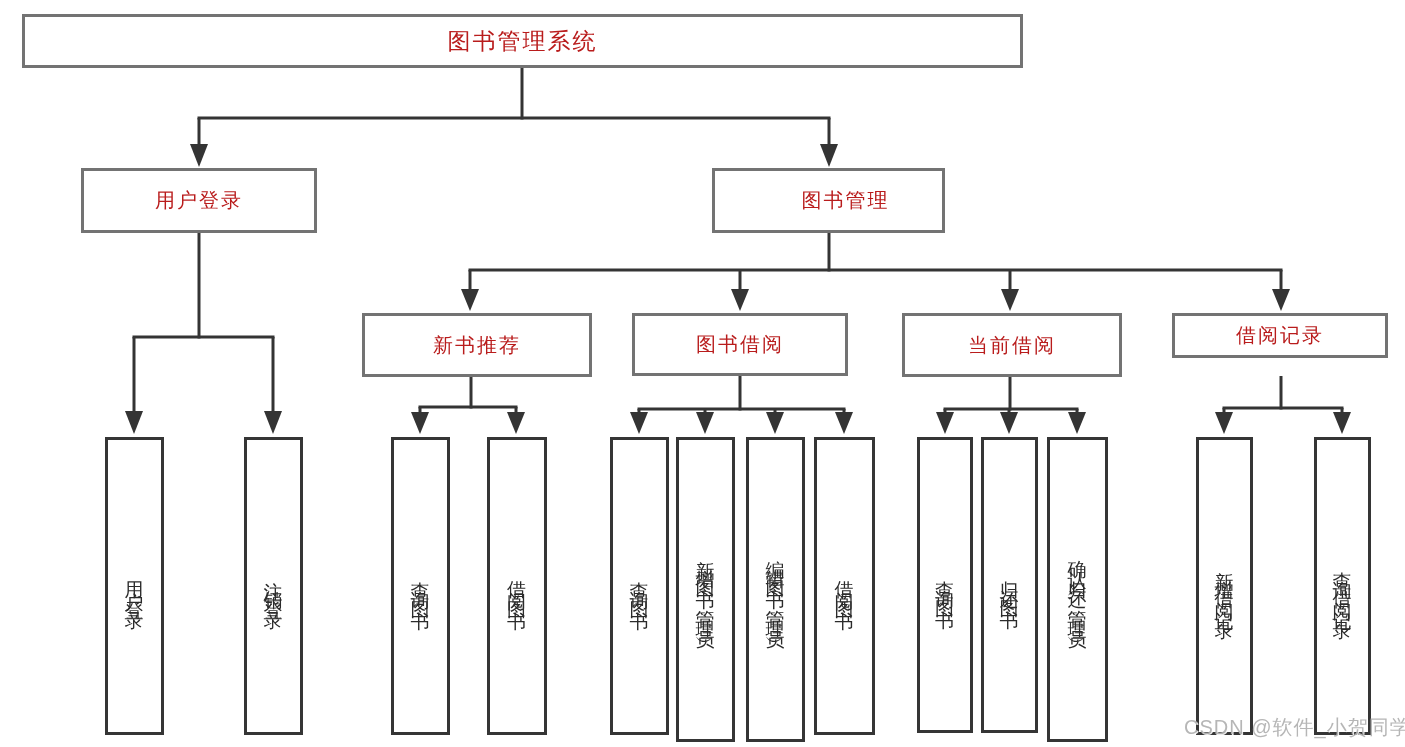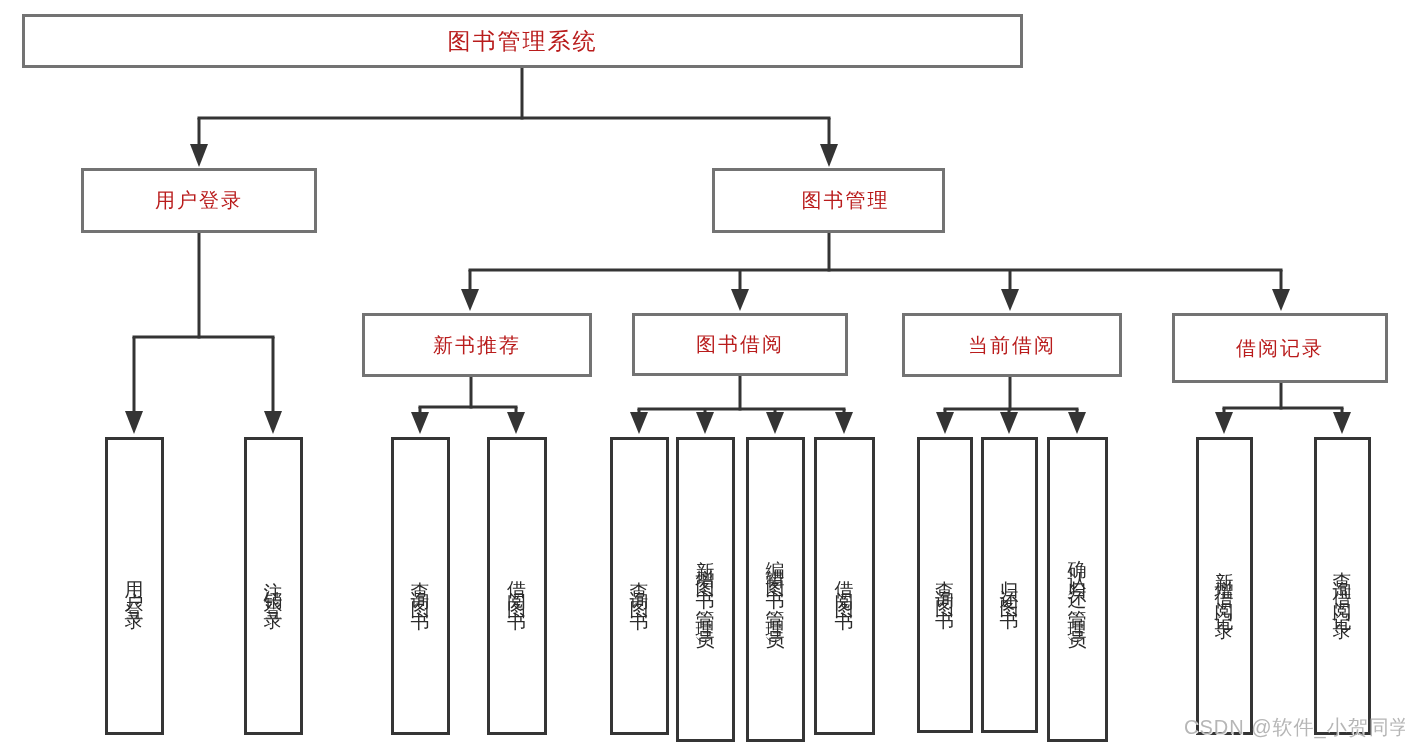--- a/index.html
+++ b/index.html
@@ -159,21 +159,21 @@
   </svg>
 
   <div class="node root" style="left:22px;top:14px;width:1001px;height:54px;">图书管理系统</div>
 
   <div class="node lvl" style="left:81px;top:168px;width:236px;height:65px;">用户登录</div>
   <div class="node lvl" style="left:712px;top:168px;width:233px;height:65px;padding-left:34px;">图书管理</div>
 
   <div class="node lvl" style="left:362px;top:313px;width:230px;height:64px;">新书推荐</div>
   <div class="node lvl" style="left:632px;top:313px;width:216px;height:63px;">图书借阅</div>
   <div class="node lvl" style="left:902px;top:313px;width:220px;height:64px;">当前借阅</div>
-  <div class="node lvl" style="left:1172px;top:313px;width:216px;height:70px;">借阅记录</div>
+  <div class="node lvl" style="left:1172px;top:313px;width:216px;height:45px;">借阅记录</div>
 
   <div class="vnode" style="left:105px;top:437px;width:59px;height:298px;">
     <span>用户登录</span>
     </div>
   <div class="vnode" style="left:244px;top:437px;width:59px;height:298px;">
     <span>注销登录</span>
     </div>
 
   <div class="vnode" style="left:391px;top:437px;width:59px;height:298px;">
     <span>查询图书</span>

